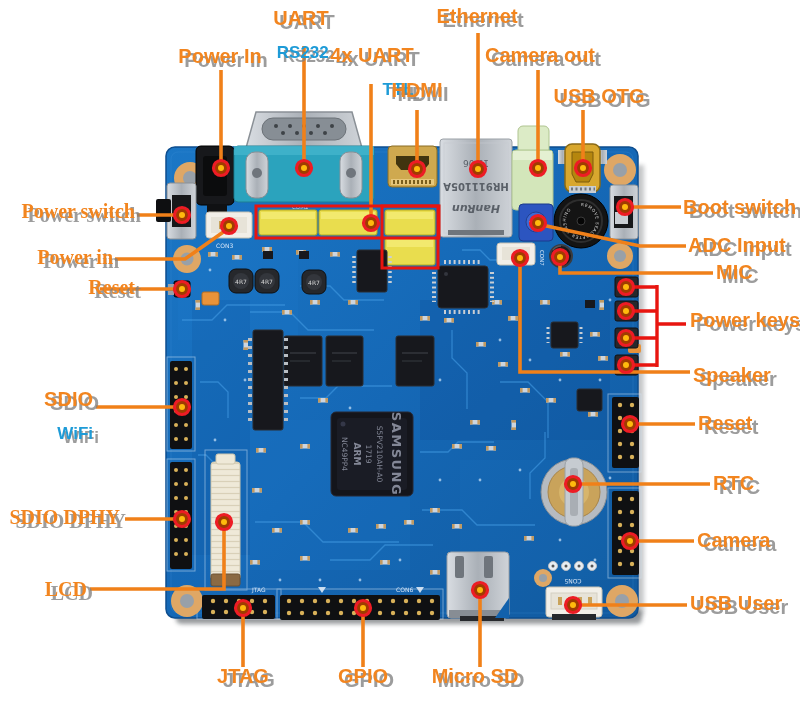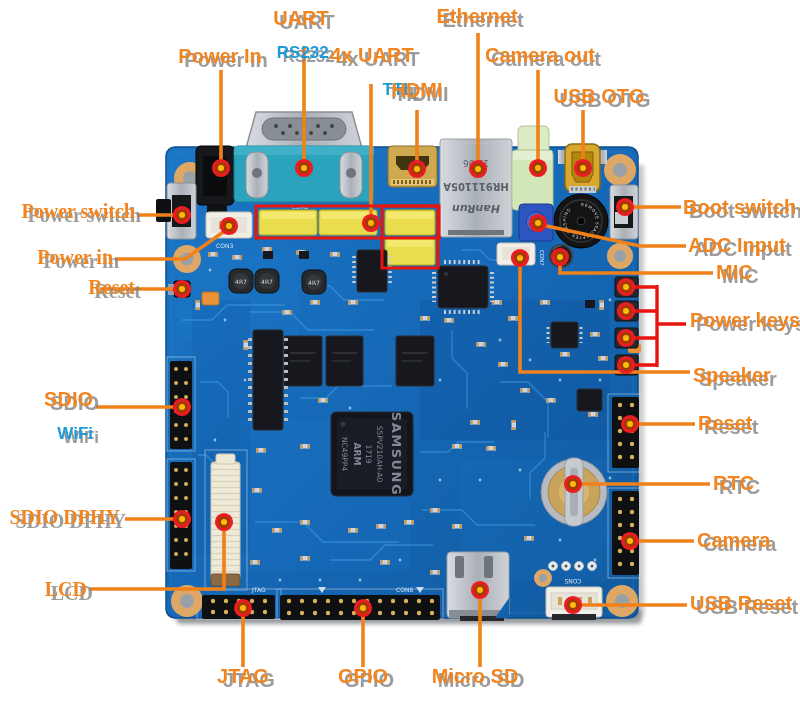--- a/index.html
+++ b/index.html
@@ -670,19 +670,19 @@
     <div class="lbl ra" style="right:713px; top:580px">LCD</div>
 
     <div class="lbl" style="left:683px; top:198px">Boot switch</div>
     <div class="lbl" style="left:688px; top:236px">ADC Input</div>
     <div class="lbl" style="left:716px; top:263px">MIC</div>
     <div class="lbl" style="left:690px; top:311px">Power keys</div>
     <div class="lbl" style="left:693px; top:366px">Speaker</div>
     <div class="lbl" style="left:698px; top:414px">Reset</div>
     <div class="lbl" style="left:713px; top:474px">RTC</div>
     <div class="lbl" style="left:697px; top:531px">Camera</div>
-    <div class="lbl" style="left:690px; top:594px">USB Reset</div>
+    <div class="lbl" style="left:690px; top:594px">USB User</div>
 
     <div class="lbl ctr" style="left:243px; top:667px">JTAG</div>
     <div class="lbl ctr" style="left:363px; top:667px">GPIO</div>
     <div class="lbl ctr" style="left:475px; top:667px">Micro SD</div>
   </div>
 </div>
 
 </body></html>

